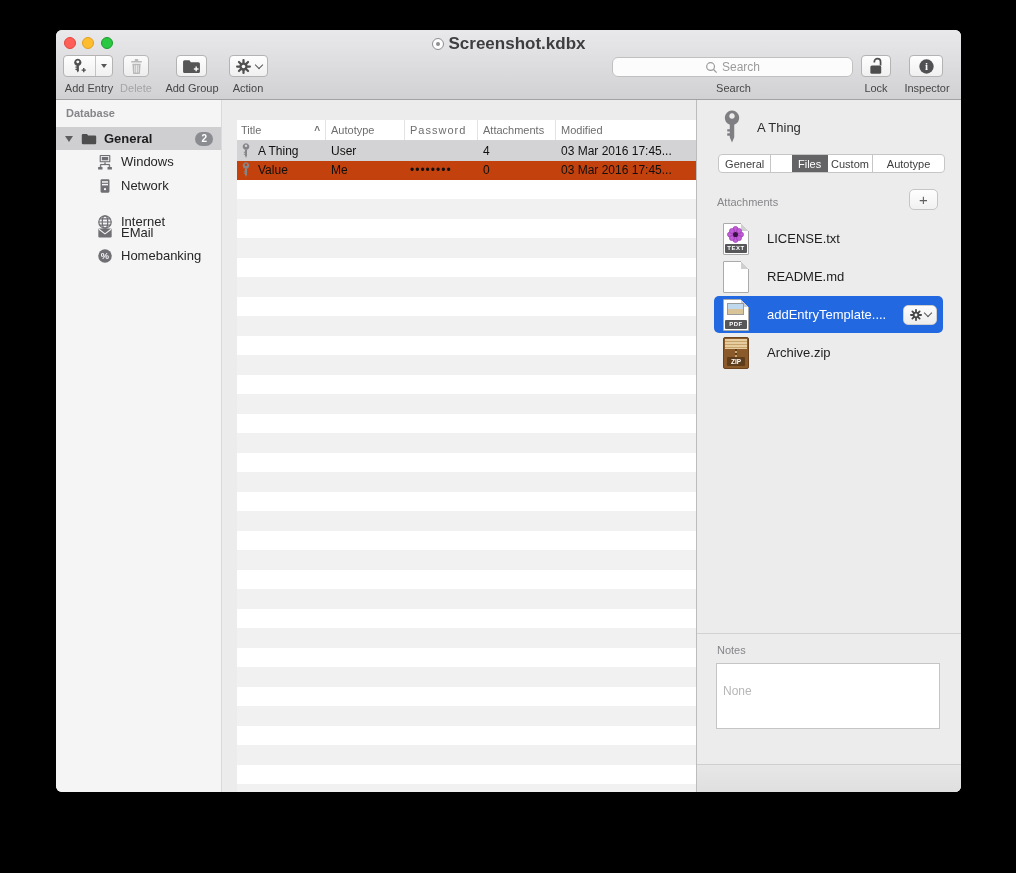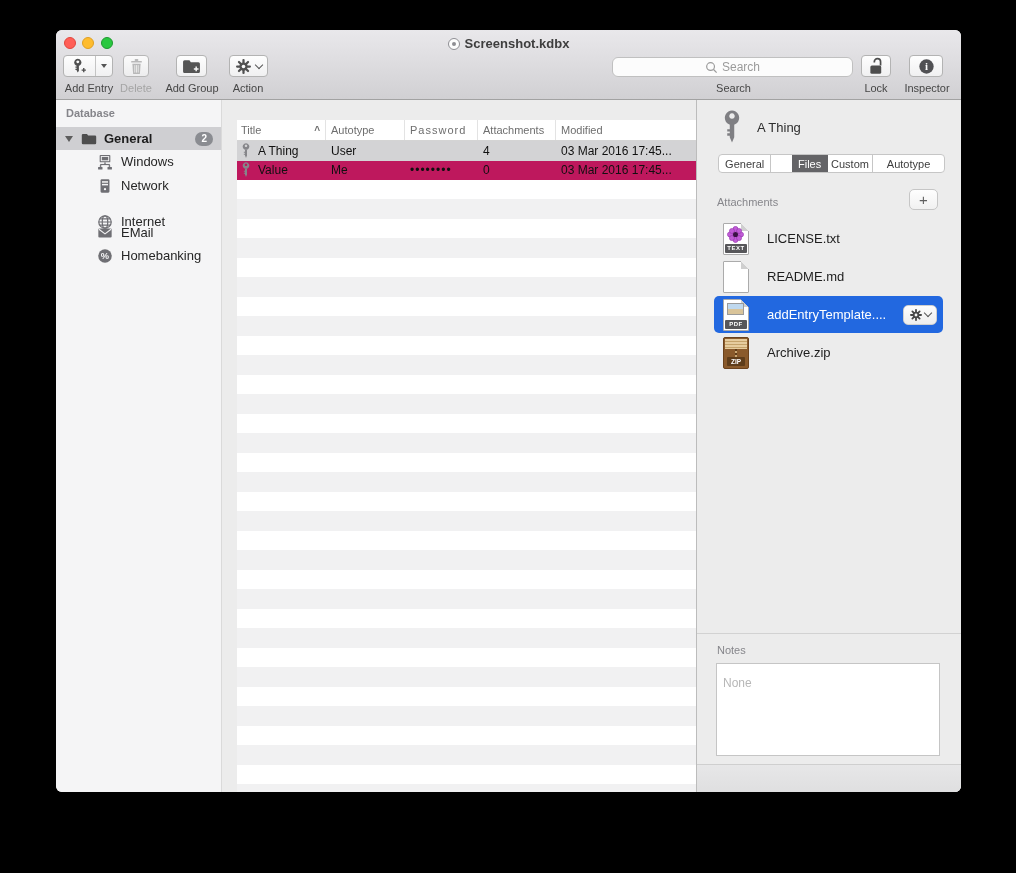--- a/index.html
+++ b/index.html
@@ -11,21 +11,21 @@
   
   .chrome{position:absolute;top:0;left:0;right:0;height:70px;
           background:linear-gradient(#e9e8eb,#d1d0d3);border-bottom:1px solid #a2a2a2;box-sizing:border-box;}
   .tl{position:absolute;top:7px;width:12px;height:12px;border-radius:50%;box-sizing:border-box;}
   .tl.red{left:8px;background:#ff5f57;border:1px solid #e2463d;}
   .tl.yellow{left:26px;background:#febc2f;border:1px solid #dfa023;}
   .tl.green{left:45px;background:#2ac840;border:1px solid #1f9a30;}
   .title-row{position:absolute;top:5px;left:0;right:0;height:17px;display:flex;align-items:center;justify-content:center;gap:5px;}
   .doc-icon{width:12px;height:12px;border-radius:50%;border:1px solid #8e8e93;background:#fdfdfd;position:relative;box-sizing:border-box;}
   .doc-icon::after{content:"";position:absolute;left:3px;top:3px;width:4px;height:4px;border-radius:50%;background:#8e8e93;}
-  .win-title{font-size:13px;color:#3e3e3e;font-weight:600;}
+  .win-title{font-size:17px;color:#3e3e3e;font-weight:600;}
 
   .tbtn{position:absolute;top:25px;height:22px;background:linear-gradient(#fefefe,#f0f0f1);
         border:1px solid #b3b3b3;border-radius:4px;box-sizing:border-box;display:flex;align-items:center;justify-content:center;}
   .tbtn.disabled{opacity:.9;}
   .seg-split{display:flex;align-items:stretch;width:100%;height:100%;}
   .seg-a{flex:1;display:flex;align-items:center;justify-content:center;}
   .seg-b{width:16px;display:flex;align-items:center;justify-content:center;border-left:1px solid #c4c4c4;}
   .tri{width:0;height:0;border-left:3.5px solid transparent;border-right:3.5px solid transparent;border-top:4.5px solid #555;}
   .chev{width:5px;height:5px;border-right:1.5px solid #555;border-bottom:1.5px solid #555;transform:rotate(45deg);margin-top:-3px;}
   .tlabel{position:absolute;top:52px;font-size:11px;color:#464646;text-align:center;}
@@ -48,21 +48,21 @@
   .sicon{width:16px;height:16px;flex:0 0 auto;}
 
   
   .table{position:absolute;left:181px;top:0;width:459px;height:100%;background:#fff;margin-top:20px;}
   .thead{position:absolute;top:0;left:0;right:0;height:21px;background:#fff;border-bottom:1px solid #d4d4d4;display:flex;font-size:11px;color:#6e6e6e;box-sizing:border-box;}
   .th{box-sizing:border-box;padding-left:5px;border-right:1px solid #e3e3e3;display:flex;align-items:center;}
   .th:last-child{border-right:none;flex:1;}
   .sort{margin-left:auto;margin-right:5px;font-weight:700;color:#6e6e6e;font-size:10px;}
   .trow{position:absolute;left:0;right:0;height:19.5px;display:flex;align-items:center;font-size:12px;color:#101010;}
   .trow.sel{background:#d3d3d5;}
-  .trow.stripe{background:#be185d;}
+  .trow.stripe{background:#c2410c;}
   .cell{box-sizing:border-box;padding-left:5px;display:flex;align-items:center;overflow:hidden;white-space:nowrap;}
   .c-title{width:89px;padding-left:4px;gap:7px;}
   .c-user{width:79px;}
   .c-pass{width:73px;letter-spacing:1px;}
   .c-att{width:78px;}
   .c-mod{flex:1;}
   .stripes{position:absolute;top:60px;bottom:0;left:0;right:0;
            background:repeating-linear-gradient(to bottom,#fff 0,#fff 19.5px,#f1f1f2 19.5px,#f1f1f2 39px);}
 
   
@@ -79,22 +79,22 @@
             border:1px solid #c6c6c6;border-radius:5px;box-sizing:border-box;display:flex;align-items:center;justify-content:center;
             font-size:15px;color:#5f5f5f;font-weight:400;line-height:1;}
   .file-row{position:absolute;left:17px;width:229px;height:37px;display:flex;align-items:center;gap:18px;padding-left:9px;box-sizing:border-box;
             font-size:13px;color:#1d1d1d;--rowbg:#ececec;}
   .file-row.sel{background:#2268e0;border-radius:5px;color:#fff;--rowbg:#2268e0;}
   .file-name{overflow:hidden;white-space:nowrap;}
   .gear-btn{margin-left:auto;margin-right:6px;width:34px;height:20px;background:linear-gradient(#fdfdfd,#ededee);
             border:1px solid #cfcfcf;border-radius:5px;box-sizing:border-box;display:flex;align-items:center;justify-content:center;gap:3px;flex:0 0 auto;}
   .notes-sep{position:absolute;left:0;right:0;top:533px;border-top:1px solid #d2d2d2;}
   .notes-label{top:544px;}
-  .notes-area{position:absolute;left:19px;top:563px;width:224px;height:93px;box-sizing:border-box;border:1px solid #c5c5c5;
-              background:#fff;resize:none;font-family:"Liberation Sans",sans-serif;font-size:12px;color:#4c1d95;padding:12px 6px;outline:none;}
+  .notes-area{position:absolute;left:19px;top:563px;width:224px;height:66px;box-sizing:border-box;border:1px solid #c5c5c5;
+              background:#fff;resize:none;font-family:"Liberation Sans",sans-serif;font-size:12px;color:#4c1d95;padding:20px 6px;outline:none;}
   .notes-area::placeholder{color:#b7b7b7;}
   .bottom-strip{position:absolute;left:0;right:0;top:664px;height:28px;background:linear-gradient(#e7e7e8,#dfdfe0);border-top:1px solid #cfcfcf;box-sizing:border-box;}
 
   
   .ficon{width:26px;height:32px;position:relative;flex:0 0 auto;}
   .page{position:absolute;inset:0;background:#fff;border:1px solid #ababab;border-radius:1px;box-sizing:border-box;}
   .fold{position:absolute;top:0;right:0;width:8px;height:8px;background:linear-gradient(225deg,var(--rowbg,#ececec) 50%,#cfcfcf 50%);}
   .badge-strip{position:absolute;left:2px;right:2px;bottom:2px;height:9px;background:#57575a;color:#fff;
                font-size:6px;font-weight:700;letter-spacing:.5px;display:flex;align-items:center;justify-content:center;border-radius:1px;}
   .flower{position:absolute;left:4px;top:3px;}

